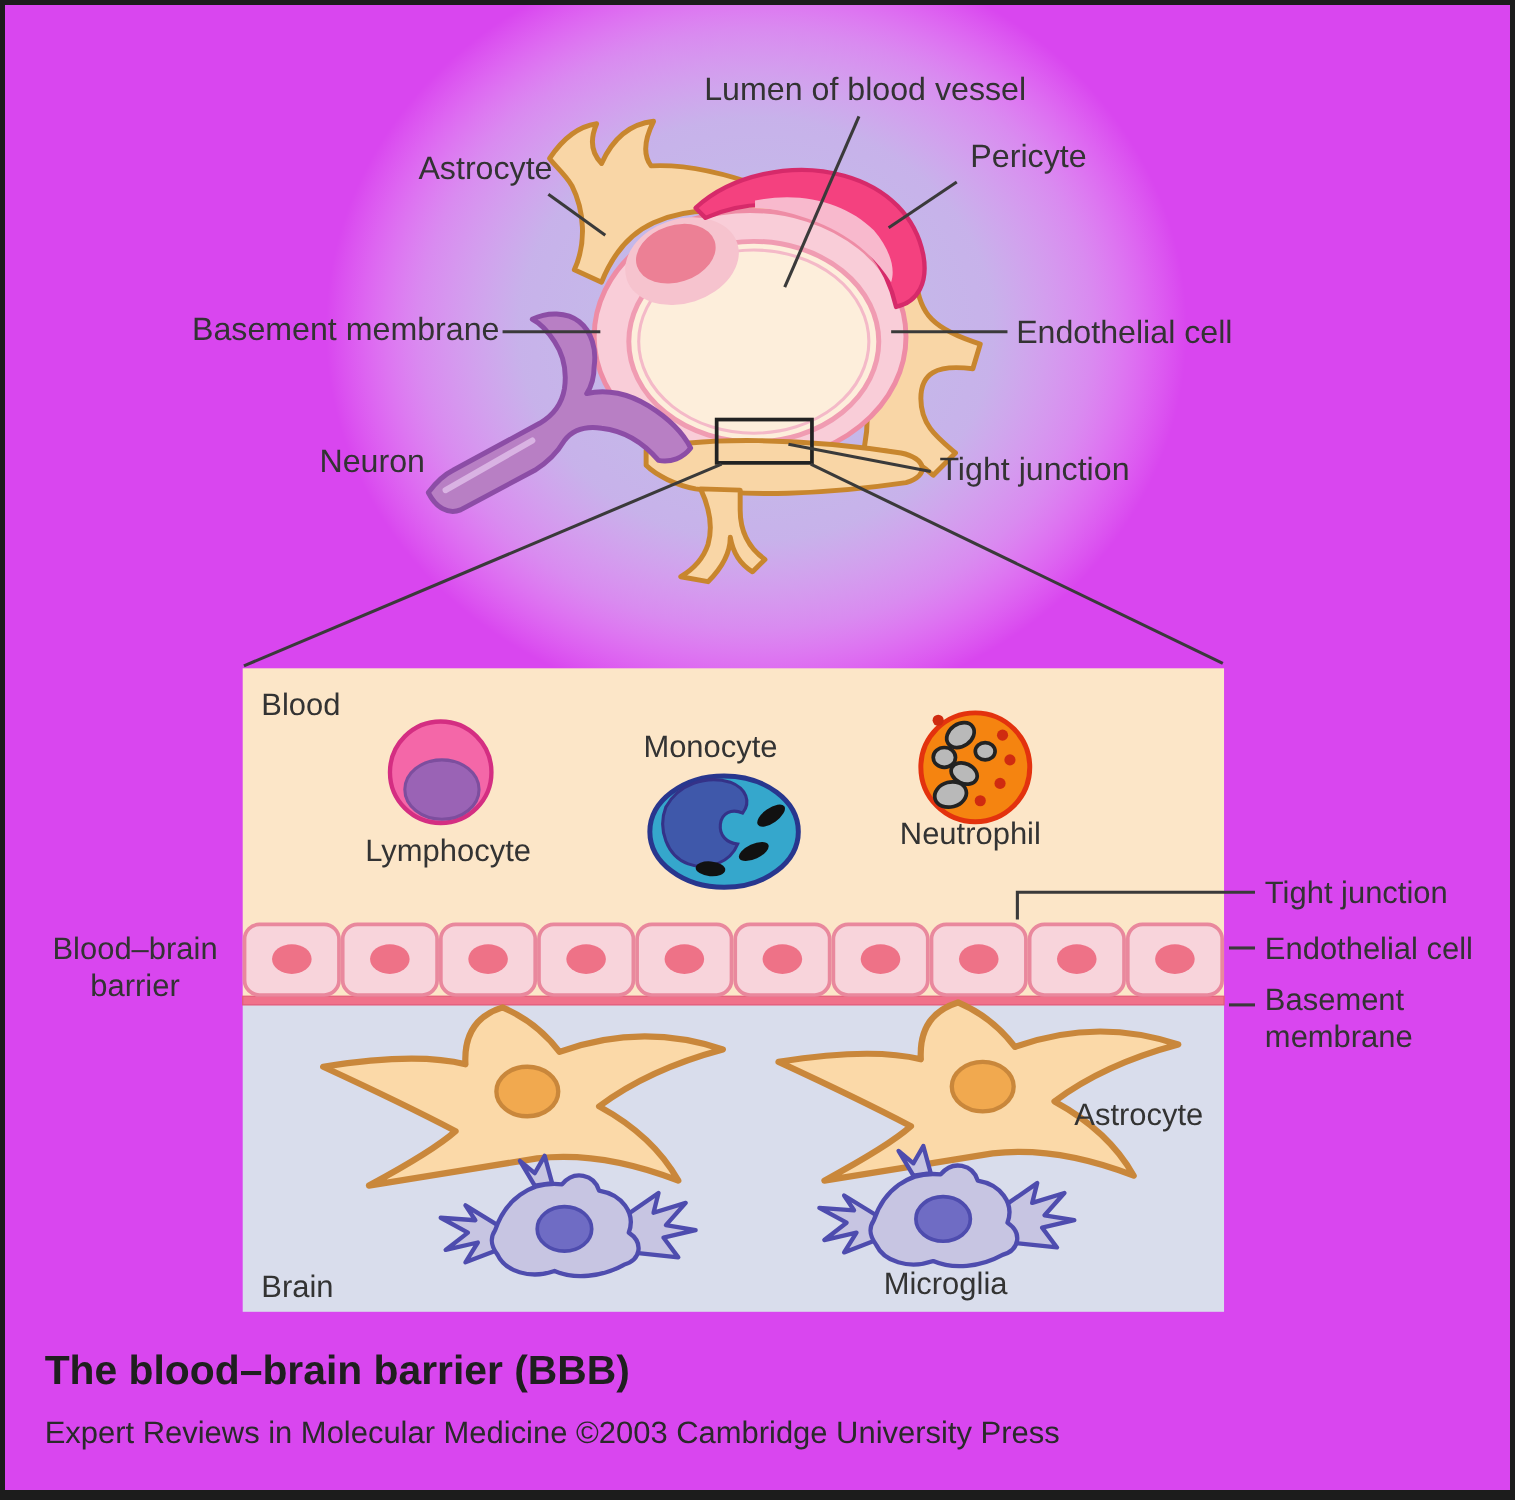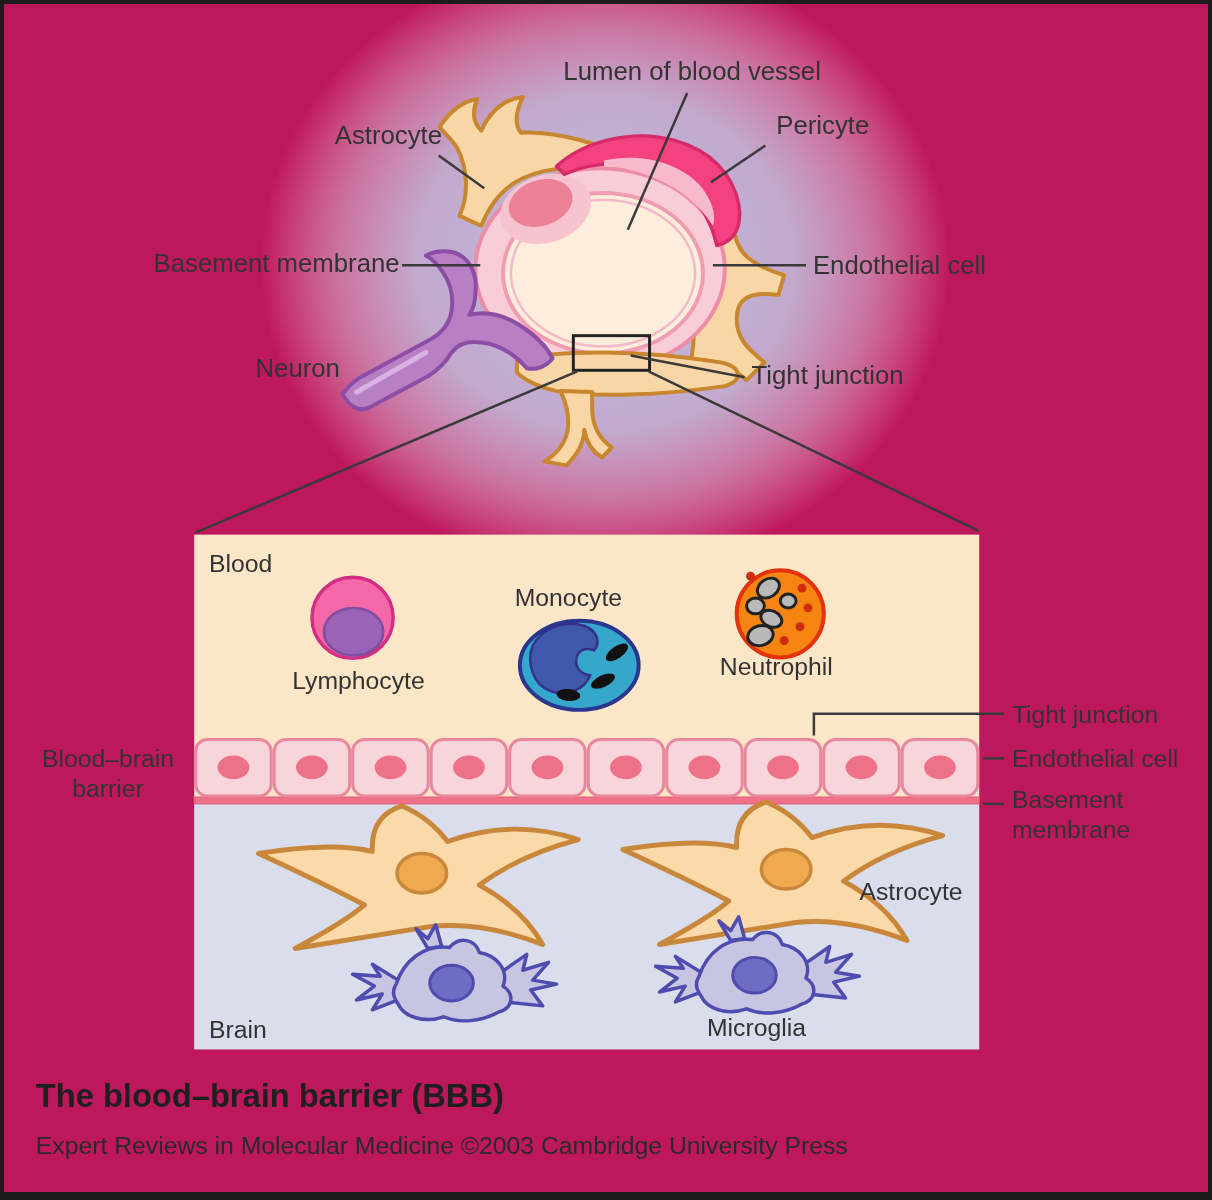--- a/index.html
+++ b/index.html
@@ -1,19 +1,19 @@
 <!DOCTYPE html>
 <html><head>
 <meta charset="utf-8">
 <style>
   html,body{margin:0;padding:0;background:#fff;}
   .frame{
     width:1212px;height:1200px;box-sizing:border-box;
     border:4px solid #1c1c1c;border-bottom:8px solid #1c1c1c;
-    background:#be185d;overflow:hidden;
+    background:#d946ef;overflow:hidden;
   }
   svg{display:block;font-family:"Liberation Sans", sans-serif;}
   text{fill:#333333;}
   .lbl{font-size:26px;}
   .lbl-s{font-size:25px;}
   .title-txt{font-size:33px;font-weight:bold;fill:#1f1f1f;}
   .credit-txt{font-size:25px;fill:#2a2a2a;}
   .leader{stroke:#3a3a3a;stroke-width:2.5;fill:none;}
   .astro-arm{fill:#f9d6a6;stroke:#c8862e;stroke-width:4;stroke-linejoin:round;}
   .endo-cell{fill:#f8d4db;stroke:#e9889d;stroke-width:3;}

